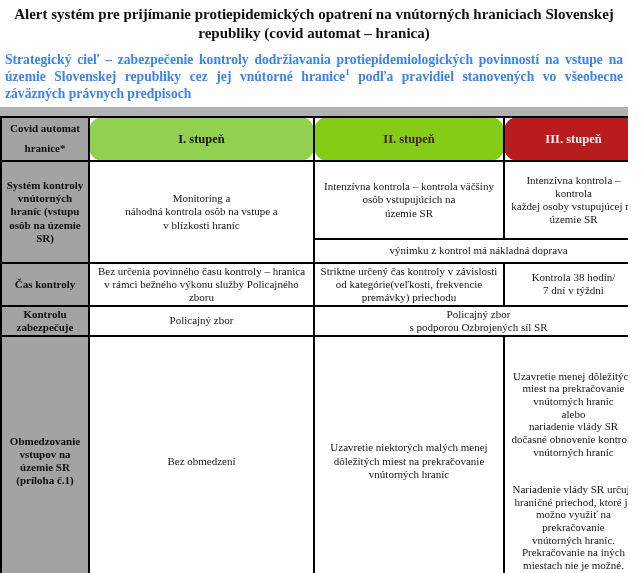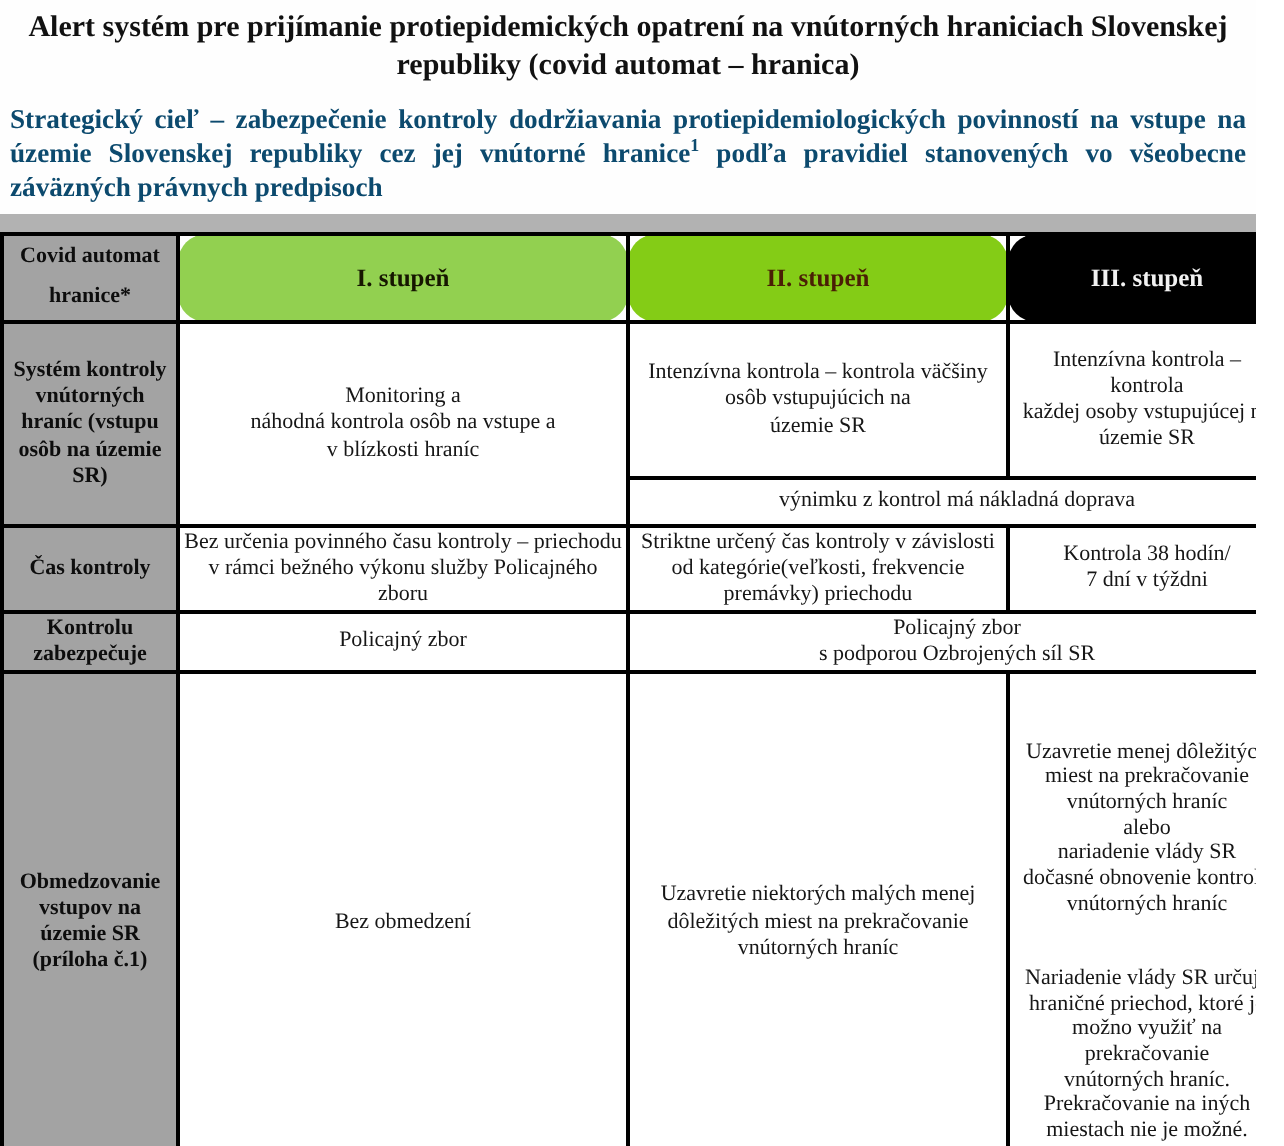--- a/index.html
+++ b/index.html
@@ -18,21 +18,21 @@
     text-align:center;
     line-height:1.28;
     color:#111;
   }
   .intro{
     margin:9px 5px 0 5px;
     font-size:13.6px;
     font-weight:bold;
     text-align:justify;
     line-height:1.25;
-    color:#0c4a6e;
+    color:#3b82f6;
   }
   .intro sup{font-size:9px;line-height:0;}
   .strip{
     margin-top:4px;
     width:642px;height:9px;
     background:#b2b2b2;
   }
   table.alert-table{
     width:642px;
     border-collapse:collapse;
@@ -53,21 +53,21 @@
   .alert-table th.rowlabel,.alert-table th.corner{
     background:#a3a3a3;
     font-weight:bold;
     color:#0d0d0d;
     font-size:11px;
   }
   th.corner{line-height:1.8;font-size:11.5px;}
   th.lvl{font-weight:bold;font-size:12.5px;border-radius:14px;}
   th.lvl1{background:#92d050;color:#161600;}
   th.lvl2{background:#84cc16;color:#4a1e05;}
-  th.lvl3{background:#000000;color:#f2f2f2;}
+  th.lvl3{background:#b91c1c;color:#f2f2f2;}
   tr.r-header{height:35px;}
   tr.r-system-a{height:78px;}
   tr.r-system-b{height:24px;margin-top:36px;}
   tr.r-time{height:39px;}
   tr.r-provider{height:30px;}
   tr.r-restrict{height:172px;}
   tr.r-material{height:56px;}
   td.cell-top{vertical-align:top;font-size:11px;line-height:1.15;padding-top:20px;}
   td.cell-top .part2{margin-top:12px;}
   tr.r-time td{line-height:1.18;}
@@ -116,21 +116,21 @@
 každej osoby vstupujúcej na
 územie SR</td>
     </tr>
 
     <tr class="r-system-b">
       <td colspan="2">výnimku z kontrol má nákladná doprava</td>
     </tr>
 
     <tr class="r-time">
       <th class="rowlabel">Čas kontroly</th>
-      <td>Bez určenia povinného času kontroly – priechodu
+      <td>Bez určenia povinného času kontroly – hranica
 v rámci bežného výkonu služby Policajného zboru</td>
       <td>Striktne určený čas kontroly v závislosti
 od kategórie(veľkosti, frekvencie
 premávky) priechodu</td>
       <td>Kontrola 38 hodín/
 7 dní v týždni</td>
     </tr>
 
     <tr class="r-provider">
       <th class="rowlabel">Kontrolu

